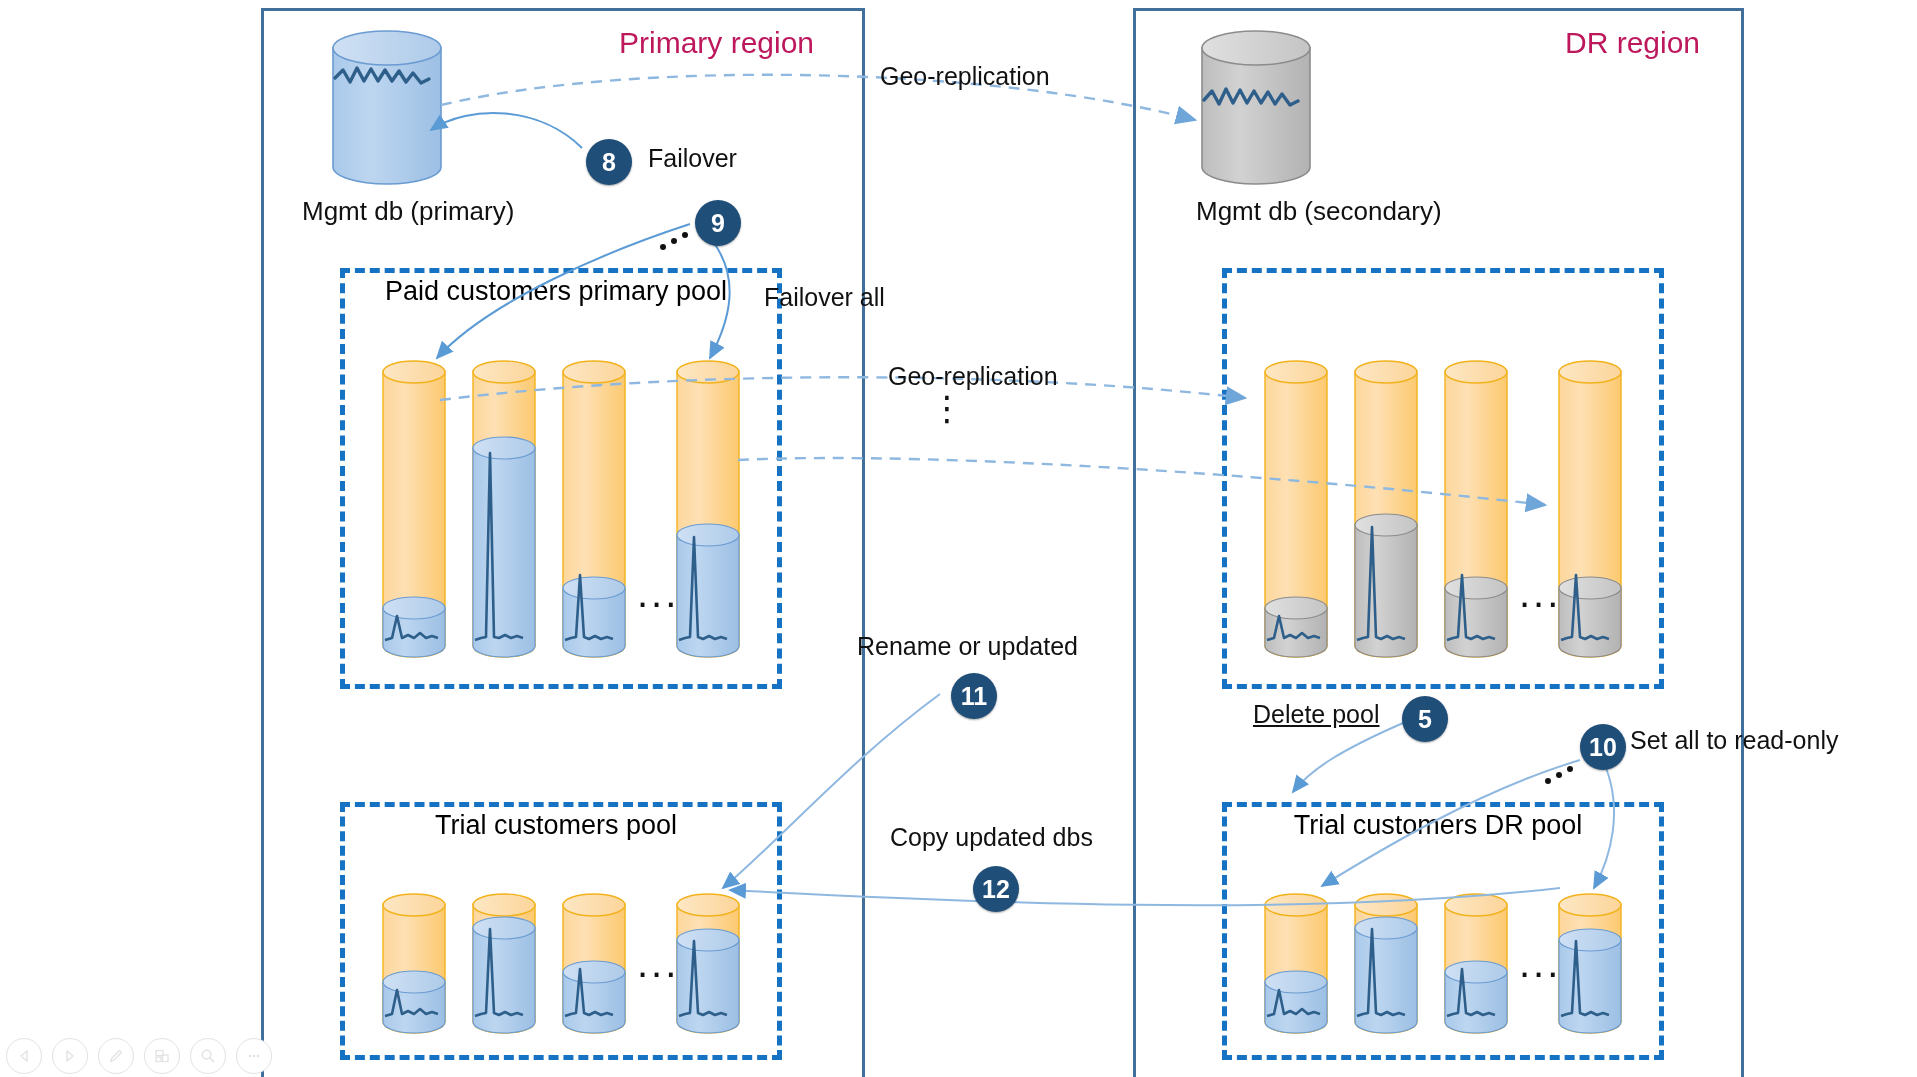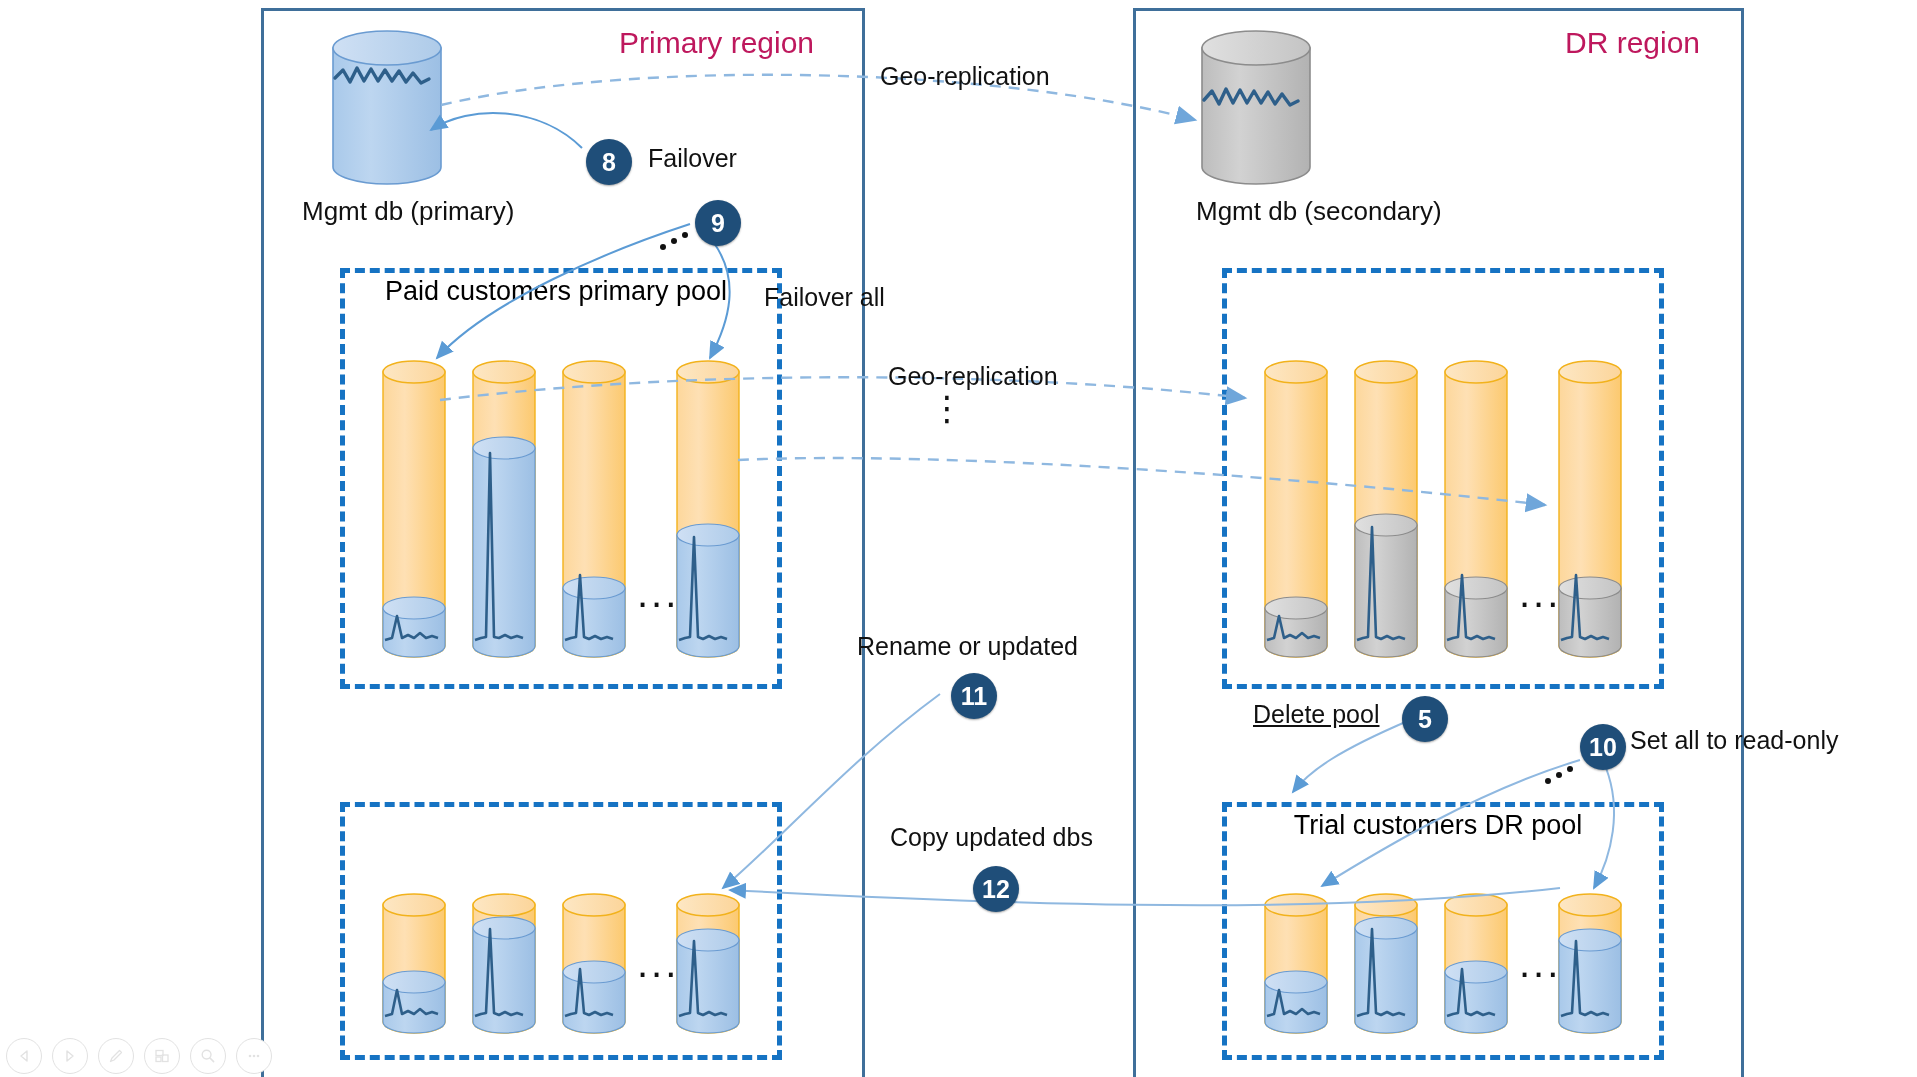--- a/index.html
+++ b/index.html
@@ -47,20 +47,21 @@
 
   <div class="region" style="left:1133px;top:8px;width:605px;height:1068px;"></div>
   <div class="region-title" style="left:1565px;top:26px;">DR region</div>
 
   <div class="pool" style="left:340px;top:268px;width:432px;height:411px;"></div>
   <div class="pool-title" style="left:340px;top:276px;width:432px;">Paid customers primary pool</div>
 
   <div class="pool" style="left:1222px;top:268px;width:432px;height:411px;"></div>
 
   <div class="pool" style="left:340px;top:802px;width:432px;height:248px;"></div>
+  <div class="pool-title" style="left:340px;top:810px;width:432px;">Trial customers pool</div>
 
   <div class="pool" style="left:1222px;top:802px;width:432px;height:248px;"></div>
   <div class="pool-title" style="left:1222px;top:810px;width:432px;">Trial customers DR pool</div>
 
   <svg class="layer" viewBox="0 0 1917 1077">
     <defs>
       <linearGradient id="gy" x1="0" y1="0" x2="1" y2="0">
         <stop offset="0%" stop-color="#fdd79b"></stop>
         <stop offset="35%" stop-color="#fee0b4"></stop>
         <stop offset="100%" stop-color="#fcc96f"></stop>

